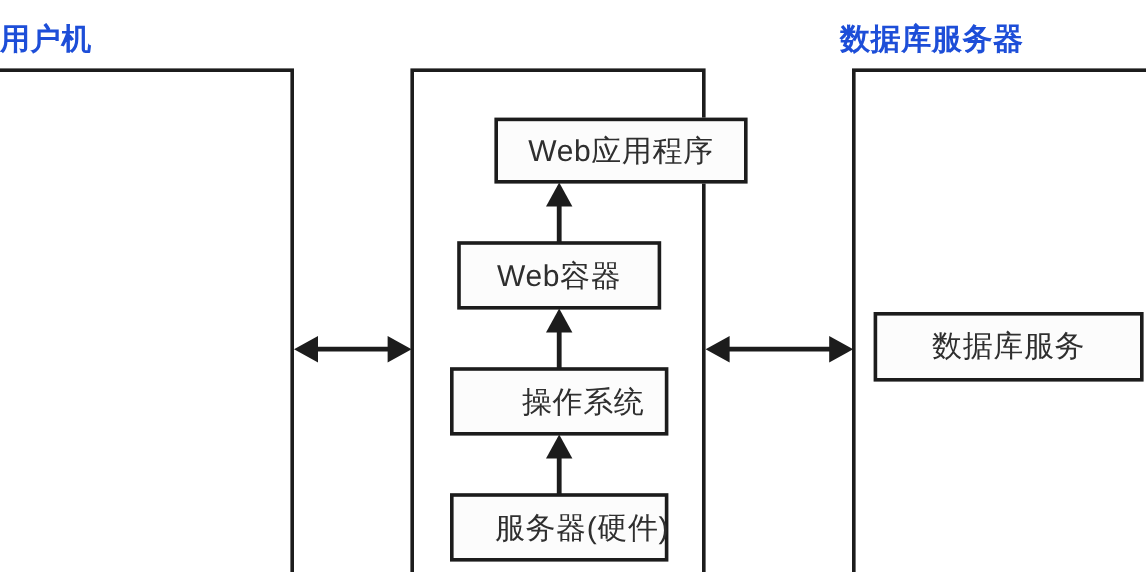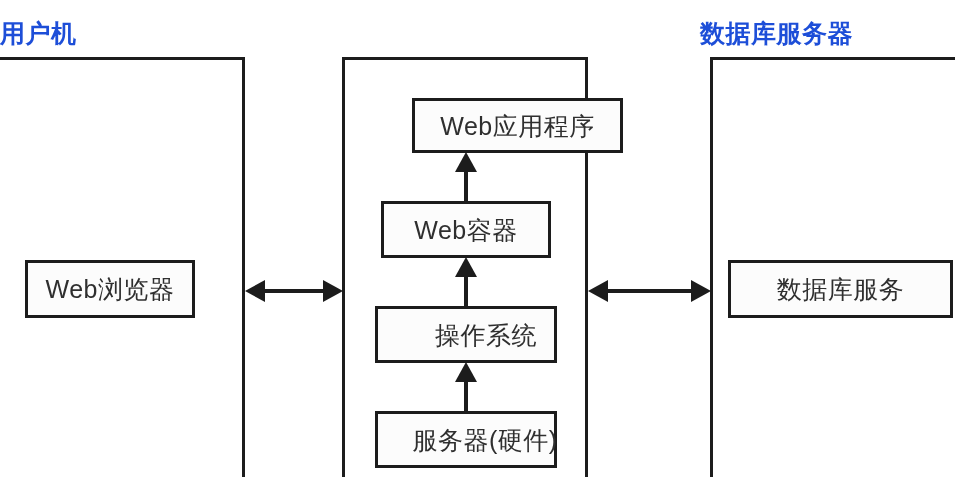--- a/index.html
+++ b/index.html
@@ -82,21 +82,20 @@
 
 <div id="diagram">
 
   <div class="panel-title" style="left:0px; top:18px; width:250px;">用户机</div>
 
 
   <div class="panel-title" style="left:700px; top:18px; width:255px;">数据库服务器</div>
 
   <div class="panel" style="left:-6px; top:57px; width:251px; height:426px;"></div>
 
-  <div class="node" style="left:25px; top:260px; width:170px; height:58px;">Web浏览器</div>
 
   <div class="panel" style="left:342px; top:57px; width:246px; height:426px;"></div>
 
   <div class="node" style="left:376px; top:98px; width:211px; height:55px;margin-left:36px;">Web应用程序</div>
 
   <div class="node" style="left:381px; top:201px; width:170px; height:57px;">Web容器</div>
 
   <div class="node" style="left:375px; top:306px; width:182px; height:57px;padding-left:40px;">操作系统</div>
 
   <div class="node" style="left:375px; top:411px; width:182px; height:57px;padding-left:38px;">服务器(硬件)</div>

